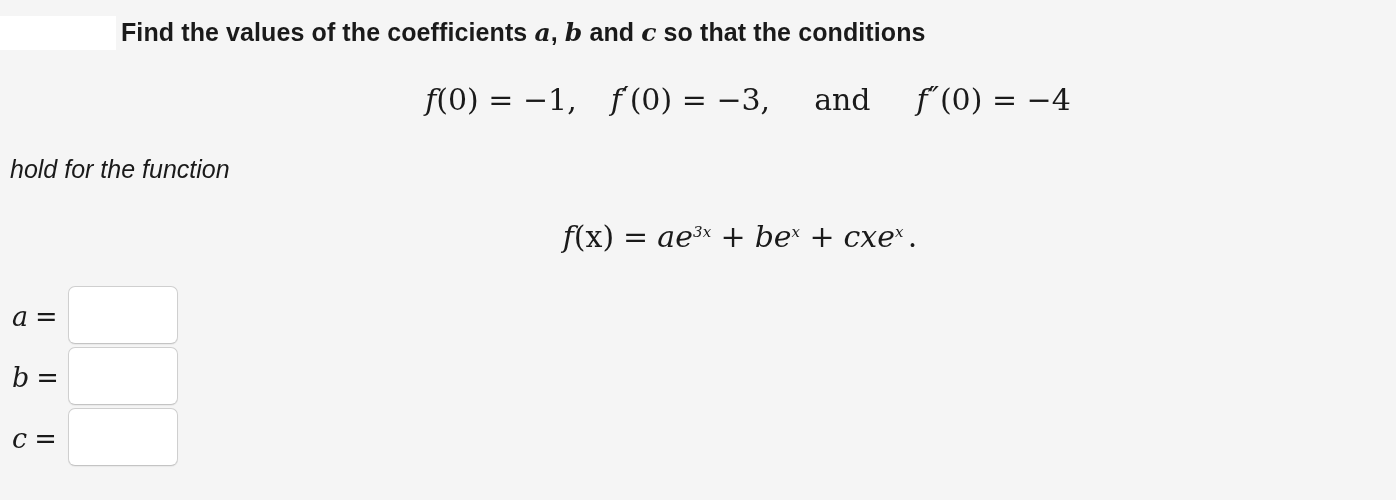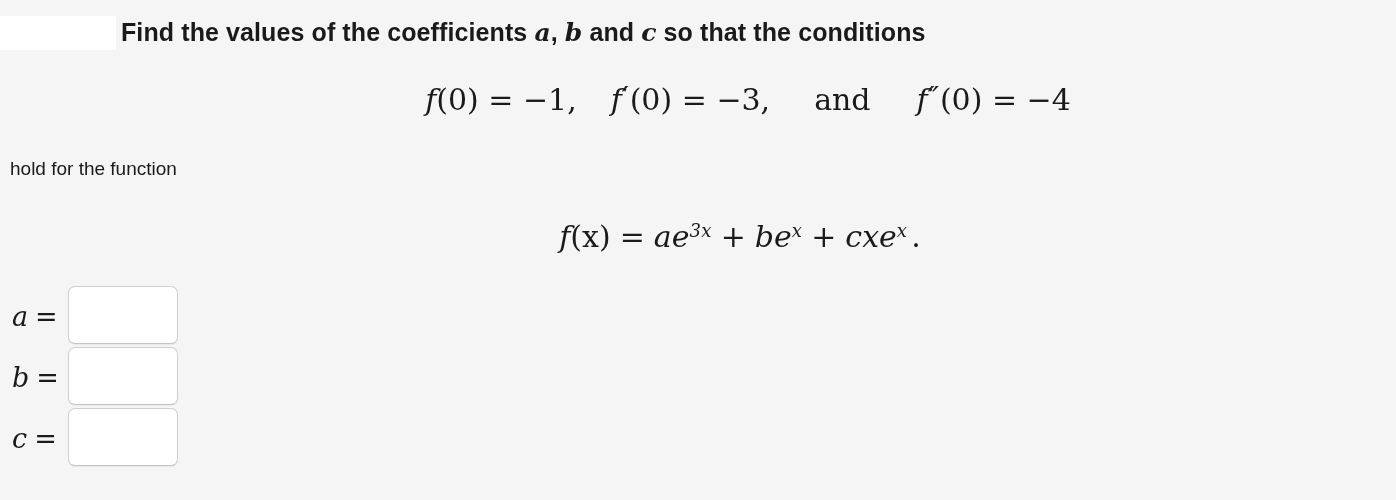--- a/index.html
+++ b/index.html
@@ -80,23 +80,24 @@
     position: relative;
     top: -2px;
     letter-spacing: 1px;
   }
 
   
   .hold-line {
     position: absolute;
     left: 10px;
     top: 152px;
-    font-size: 19px;
+    font-size: 25px;
     line-height: 34px;
     white-space: nowrap;
+    font-style: italic;
   }
 
   
   .function-line {
     position: absolute;
     left: 0;
     right: 0;
     top: 214px;
     text-align: center;
     font-family: "DejaVu Serif", "Liberation Serif", serif;
@@ -109,21 +110,21 @@
     display: inline-block;
     position: relative;
     left: 42px;
   }
   .op {
     font-style: normal;
     display: inline-block;
     padding: 0 9px;
   }
   sup.exp {
-    font-size: 18px;
+    font-size: 15px;
     font-style: italic;
     vertical-align: super;
     line-height: 0;
     position: relative;
     top: 1px;
     letter-spacing: 0.3px;
   }
   .period {
     font-style: normal;
     padding-left: 4px;

